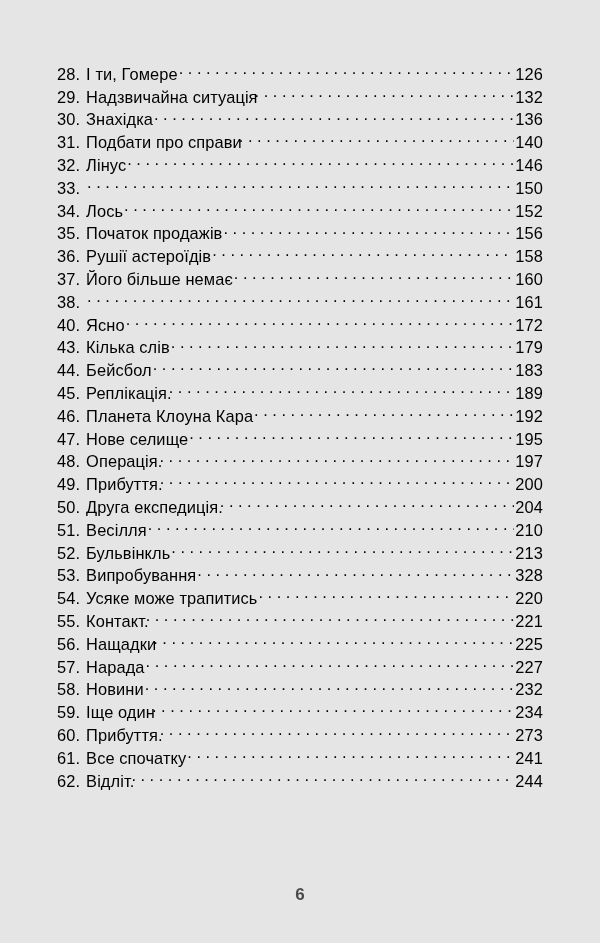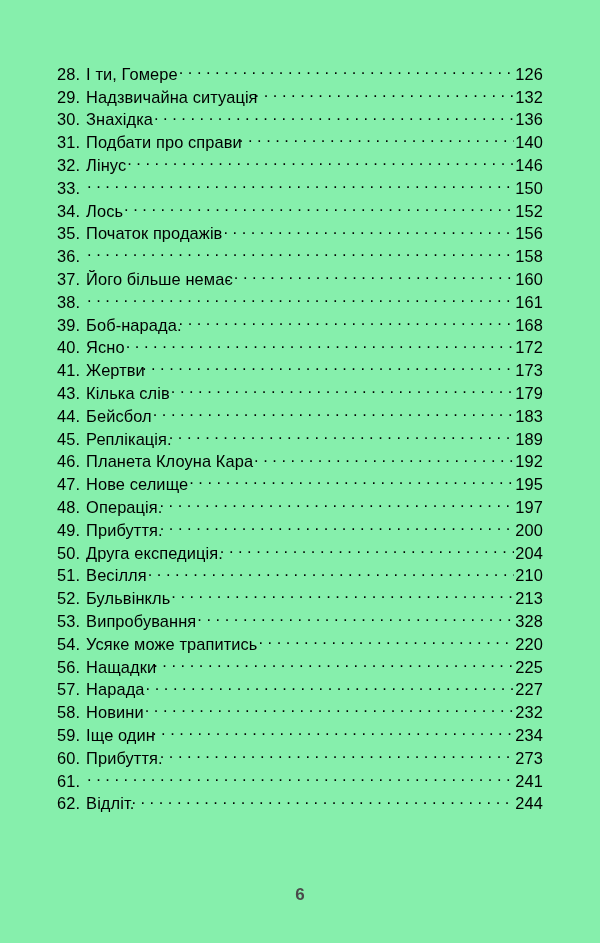--- a/index.html
+++ b/index.html
@@ -12,21 +12,21 @@
     background: #ffffff;
     font-family: "Liberation Sans", sans-serif;
     color: #000000;
     overflow: hidden;
   }
 
   .page {
     position: relative;
     width: 600px;
     height: 943px;
-    background: #86efac;
+    background: #e5e5e5;
     box-sizing: border-box;
   }
 
   .toc-list {
     position: absolute;
     left: 57px;
     top: 57px;
     width: 486px;
   }
 
@@ -138,52 +138,41 @@
         <span class="entry-page">152</span>
       </div>
       <div class="toc-entry">
         <span class="entry-num">35.</span>
         <span class="entry-title">Початок продажів</span>
         <span class="entry-leader"></span>
         <span class="entry-page">156</span>
       </div>
       <div class="toc-entry">
         <span class="entry-num">36.</span>
+        <span class="entry-title">Рушії астероїдів</span>
         <span class="entry-leader"></span>
         <span class="entry-page">158</span>
       </div>
       <div class="toc-entry">
         <span class="entry-num">37.</span>
         <span class="entry-title">Його більше немає</span>
         <span class="entry-leader"></span>
         <span class="entry-page">160</span>
       </div>
       <div class="toc-entry">
         <span class="entry-num">38.</span>
         <span class="entry-leader"></span>
         <span class="entry-page">161</span>
       </div>
-      <div class="toc-entry tight">
-        <span class="entry-num">39.</span>
-        <span class="entry-title">Боб-нарада.</span>
-        <span class="entry-leader"></span>
-        <span class="entry-page">168</span>
-      </div>
       <div class="toc-entry">
         <span class="entry-num">40.</span>
         <span class="entry-title">Ясно</span>
         <span class="entry-leader"></span>
         <span class="entry-page">172</span>
       </div>
-      <div class="toc-entry tight">
-        <span class="entry-num">41.</span>
-        <span class="entry-title">Жертви</span>
-        <span class="entry-leader"></span>
-        <span class="entry-page">173</span>
-      </div>
       <div class="toc-entry">
         <span class="entry-num">43.</span>
         <span class="entry-title">Кілька слів</span>
         <span class="entry-leader"></span>
         <span class="entry-page">179</span>
       </div>
       <div class="toc-entry">
         <span class="entry-num">44.</span>
         <span class="entry-title">Бейсбол</span>
         <span class="entry-leader"></span>
@@ -243,20 +232,26 @@
         <span class="entry-leader"></span>
         <span class="entry-page">328</span>
       </div>
       <div class="toc-entry">
         <span class="entry-num">54.</span>
         <span class="entry-title">Усяке може трапитись</span>
         <span class="entry-leader"></span>
         <span class="entry-page">220</span>
       </div>
       <div class="toc-entry tight">
+        <span class="entry-num">55.</span>
+        <span class="entry-title">Контакт.</span>
+        <span class="entry-leader"></span>
+        <span class="entry-page">221</span>
+      </div>
+      <div class="toc-entry tight">
         <span class="entry-num">56.</span>
         <span class="entry-title">Нащадки</span>
         <span class="entry-leader"></span>
         <span class="entry-page">225</span>
       </div>
       <div class="toc-entry">
         <span class="entry-num">57.</span>
         <span class="entry-title">Нарада</span>
         <span class="entry-leader"></span>
         <span class="entry-page">227</span>
@@ -274,20 +269,21 @@
         <span class="entry-page">234</span>
       </div>
       <div class="toc-entry tight">
         <span class="entry-num">60.</span>
         <span class="entry-title">Прибуття.</span>
         <span class="entry-leader"></span>
         <span class="entry-page">273</span>
       </div>
       <div class="toc-entry">
         <span class="entry-num">61.</span>
+        <span class="entry-title">Все спочатку</span>
         <span class="entry-leader"></span>
         <span class="entry-page">241</span>
       </div>
       <div class="toc-entry tight">
         <span class="entry-num">62.</span>
         <span class="entry-title">Відліт.</span>
         <span class="entry-leader"></span>
         <span class="entry-page">244</span>
       </div>
     </div>

